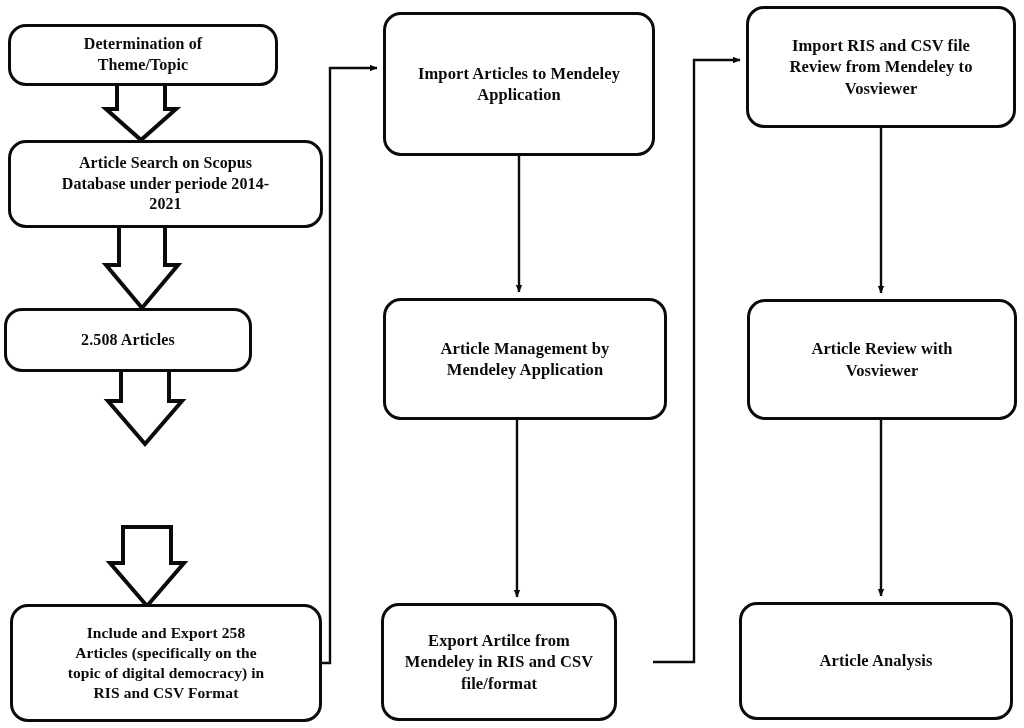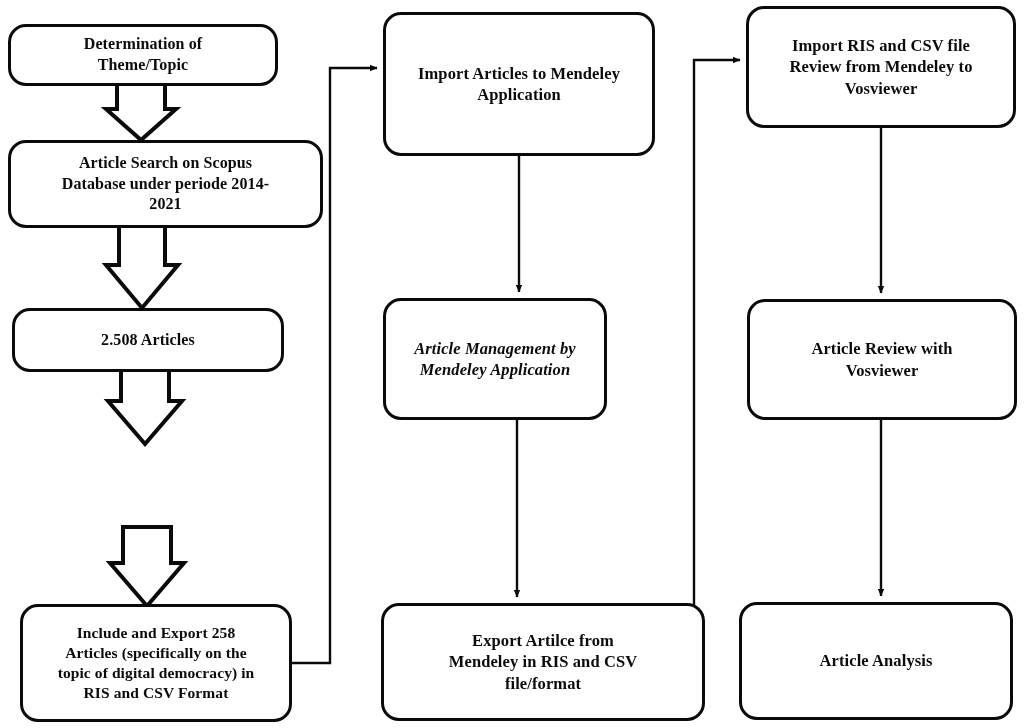--- a/index.html
+++ b/index.html
@@ -100,43 +100,43 @@
     <span class="label">Determination of
 Theme/Topic</span>
   </div>
 
   <div class="node n-md" style="left:8px; top:140px; width:315px; height:88px;">
     <span class="label">Article Search on Scopus
 Database under periode 2014-
 2021</span>
   </div>
 
-  <div class="node n-md" style="left:12px; top:308px; width:272px; height:64px;">
+  <div class="node n-md" style="left:4px; top:308px; width:248px; height:64px;">
     <span class="label">2.508 Articles</span>
   </div>
 
 
-  <div class="node n-sm" style="left:20px; top:604px; width:272px; height:118px;">
+  <div class="node n-sm" style="left:10px; top:604px; width:312px; height:118px;">
     <span class="label">Include and Export 258
 Articles (specifically on the
 topic of digital democracy) in
 RIS and CSV Format</span>
   </div>
 
   <div class="node n-lg" style="left:383px; top:12px; width:272px; height:144px;">
     <span class="label">Import Articles to Mendeley
 Application</span>
   </div>
 
-  <div class="node n-lg" style="left:383px; top:298px; width:224px; height:122px;font-style:italic;">
+  <div class="node n-lg" style="left:383px; top:298px; width:284px; height:122px;">
     <span class="label">Article Management by
 Mendeley Application</span>
   </div>
 
-  <div class="node n-lg" style="left:381px; top:603px; width:324px; height:118px;">
+  <div class="node n-lg" style="left:381px; top:603px; width:236px; height:118px;">
     <span class="label">Export Artilce from
 Mendeley in RIS and CSV
 file/format</span>
   </div>
 
   <div class="node n-lg" style="left:746px; top:6px; width:270px; height:122px;">
     <span class="label">Import RIS and CSV file
 Review from Mendeley to
 Vosviewer</span>
   </div>

